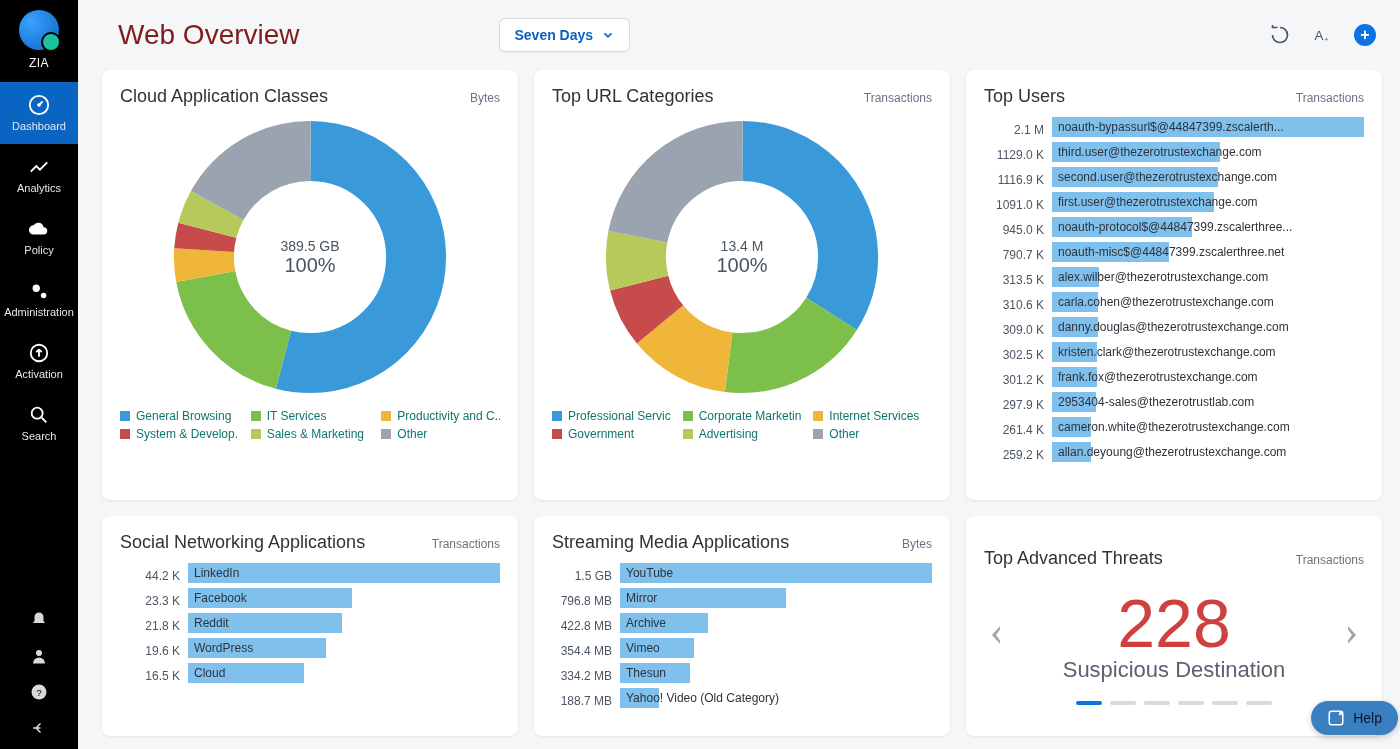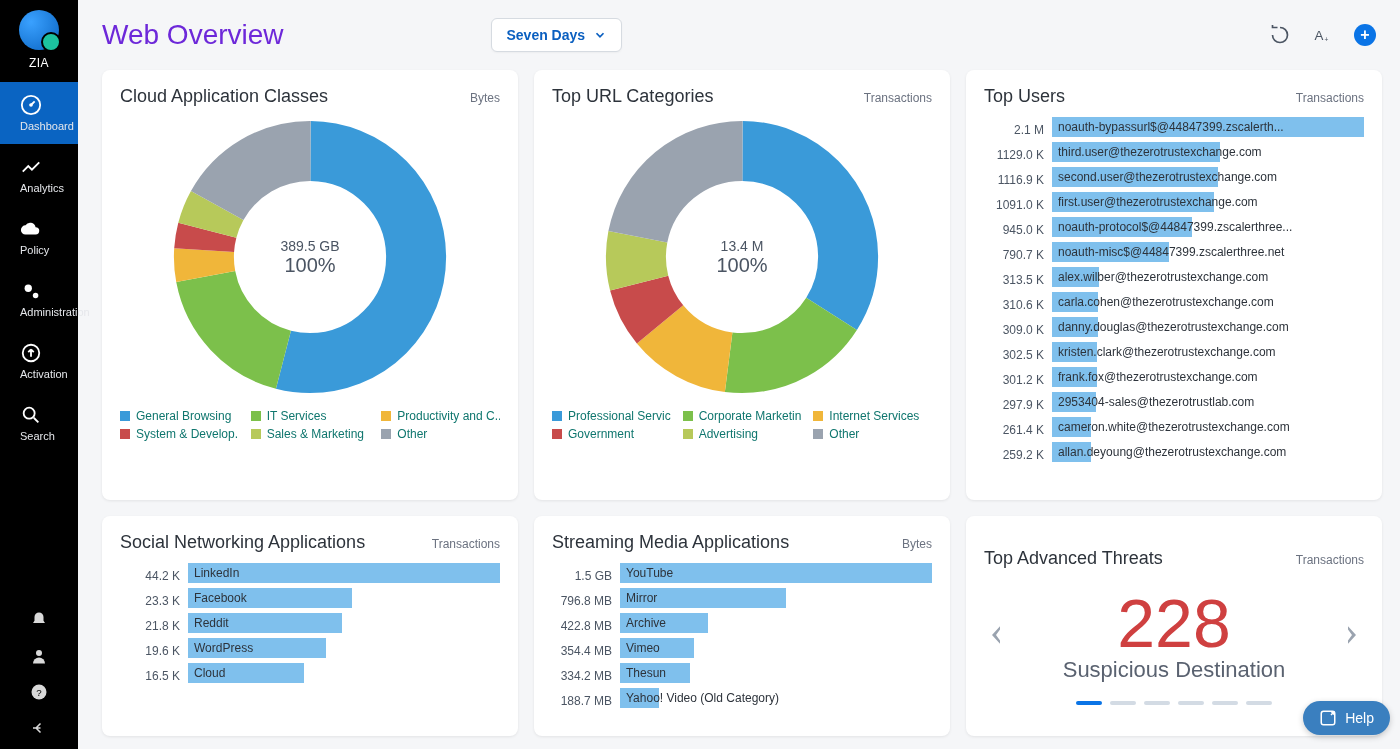--- a/index.html
+++ b/index.html
@@ -5,29 +5,29 @@
   * { box-sizing: border-box; margin: 0; padding: 0; }
   body { font-family: 'Segoe UI', Arial, sans-serif; background: #f5f6f8; color: #2d333b; overflow: hidden; }
   .app { display: flex; width: 1400px; height: 749px; }
   
   .sidebar { width: 78px; background: #000; color: #fff; display: flex; flex-direction: column; align-items: center; padding-top: 10px; flex-shrink: 0; }
   .brand { display: flex; flex-direction: column; align-items: center; margin-bottom: 12px; }
   .brand-globe { width: 40px; height: 40px; border-radius: 50%; background: radial-gradient(circle at 30% 30%, #3aa1ff, #0a64c2); position: relative; }
   .brand-globe::after { content: ''; position: absolute; right: -2px; bottom: -2px; width: 16px; height: 16px; background: #1cc29f; border-radius: 50%; border: 2px solid #000; }
   .brand-label { font-size: 12px; margin-top: 6px; letter-spacing: 0.5px; }
   .nav { display: flex; flex-direction: column; width: 100%; }
-  .nav-item { display: flex; flex-direction: column; padding: 12px 20px; font-size: 11px; cursor: pointer; color: #e5e7eb; }
+  .nav-item { display: flex; flex-direction: column; align-items: center; padding: 12px 20px; font-size: 11px; cursor: pointer; color: #e5e7eb; }
   .nav-item.active { background: #0a64c2; }
   .nav-item .ico { width: 22px; height: 22px; margin-bottom: 4px; display: flex; align-items: center; justify-content: center; }
   .sidebar-bottom { margin-top: auto; display: flex; flex-direction: column; align-items: center; padding-bottom: 12px; gap: 18px; }
   .sidebar-bottom .sico { width: 18px; height: 18px; opacity: 0.85; cursor: pointer; }
   
   .main { flex: 1; display: flex; flex-direction: column; overflow: hidden; }
   .topbar { display: flex; align-items: center; padding: 18px 24px 10px 24px; }
-  .page-title { font-size: 28px; font-weight: 400; color: #6d28d9; }
+  .page-title { font-size: 28px; font-weight: 400; color: #7f1d1d; margin-left: 16px; }
   .range-dd { margin-left: auto; transform: translateX(-220px); border: 1px solid #d6dbe1; border-radius: 6px; padding: 8px 14px; display: flex; align-items: center; gap: 8px; background: #fff; cursor: pointer; box-shadow: 0 1px 2px rgba(0,0,0,.04); }
   .range-dd span.lbl { color: #0a5fc0; font-weight: 600; font-size: 14px; }
   .top-actions { margin-left: auto; display: flex; align-items: center; gap: 22px; }
   .top-actions .a-ico { width: 20px; height: 20px; cursor: pointer; color: #4b5563; }
   .add-btn { width: 22px; height: 22px; border-radius: 50%; background: #0a74e6; color: #fff; display: flex; align-items: center; justify-content: center; font-weight: bold; font-size: 16px; cursor: pointer; }
   
   .grid { flex: 1; display: grid; grid-template-columns: 1fr 1fr 1fr; grid-auto-rows: min-content; gap: 16px; padding: 8px 18px 0 24px; overflow: hidden; }
   .card { background: #fff; border-radius: 8px; box-shadow: 0 1px 3px rgba(0,0,0,.08); padding: 16px 18px; position: relative; }
   .card-head { display: flex; align-items: baseline; justify-content: space-between; margin-bottom: 10px; }
   .card-title { font-size: 18px; font-weight: 400; color: #2d333b; }
@@ -52,21 +52,21 @@
   .threat-card { display: flex; flex-direction: column; align-items: center; justify-content: center; height: 100%; }
   .threat-body { display: flex; align-items: center; width: 100%; justify-content: space-between; margin-top: 10px; }
   .chevron { width: 24px; height: 40px; color: #9aa3af; cursor: pointer; }
   .threat-center { text-align: center; }
   .threat-num { font-size: 68px; color: #cf4040; font-weight: 500; line-height: 1; }
   .threat-label { font-size: 22px; color: #5a6270; }
   .dots { display: flex; gap: 8px; margin-top: 18px; }
   .dot { width: 26px; height: 4px; background: #d3dbe4; border-radius: 2px; }
   .dot.active { background: #0a74e6; }
   
-  .help-pill { position: fixed; right: 10px; bottom: 14px; background: #3a7fbf; color: #ffffff; border-radius: 18px; padding: 8px 16px; display: flex; align-items: center; gap: 8px; font-size: 14px; cursor: pointer; box-shadow: 0 2px 6px rgba(0,0,0,.2); }
+  .help-pill { position: fixed; right: 2px; bottom: 14px; background: #3a7fbf; color: #0f172a; border-radius: 18px; padding: 8px 16px; display: flex; align-items: center; gap: 8px; font-size: 14px; cursor: pointer; box-shadow: 0 2px 6px rgba(0,0,0,.2); }
   .card.short { min-height: 220px; }
   .card.tall { min-height: 430px; }
 </style>
 </head>
 <body>
 
 <div class="app">
 
   <aside class="sidebar">
     <div class="brand">

